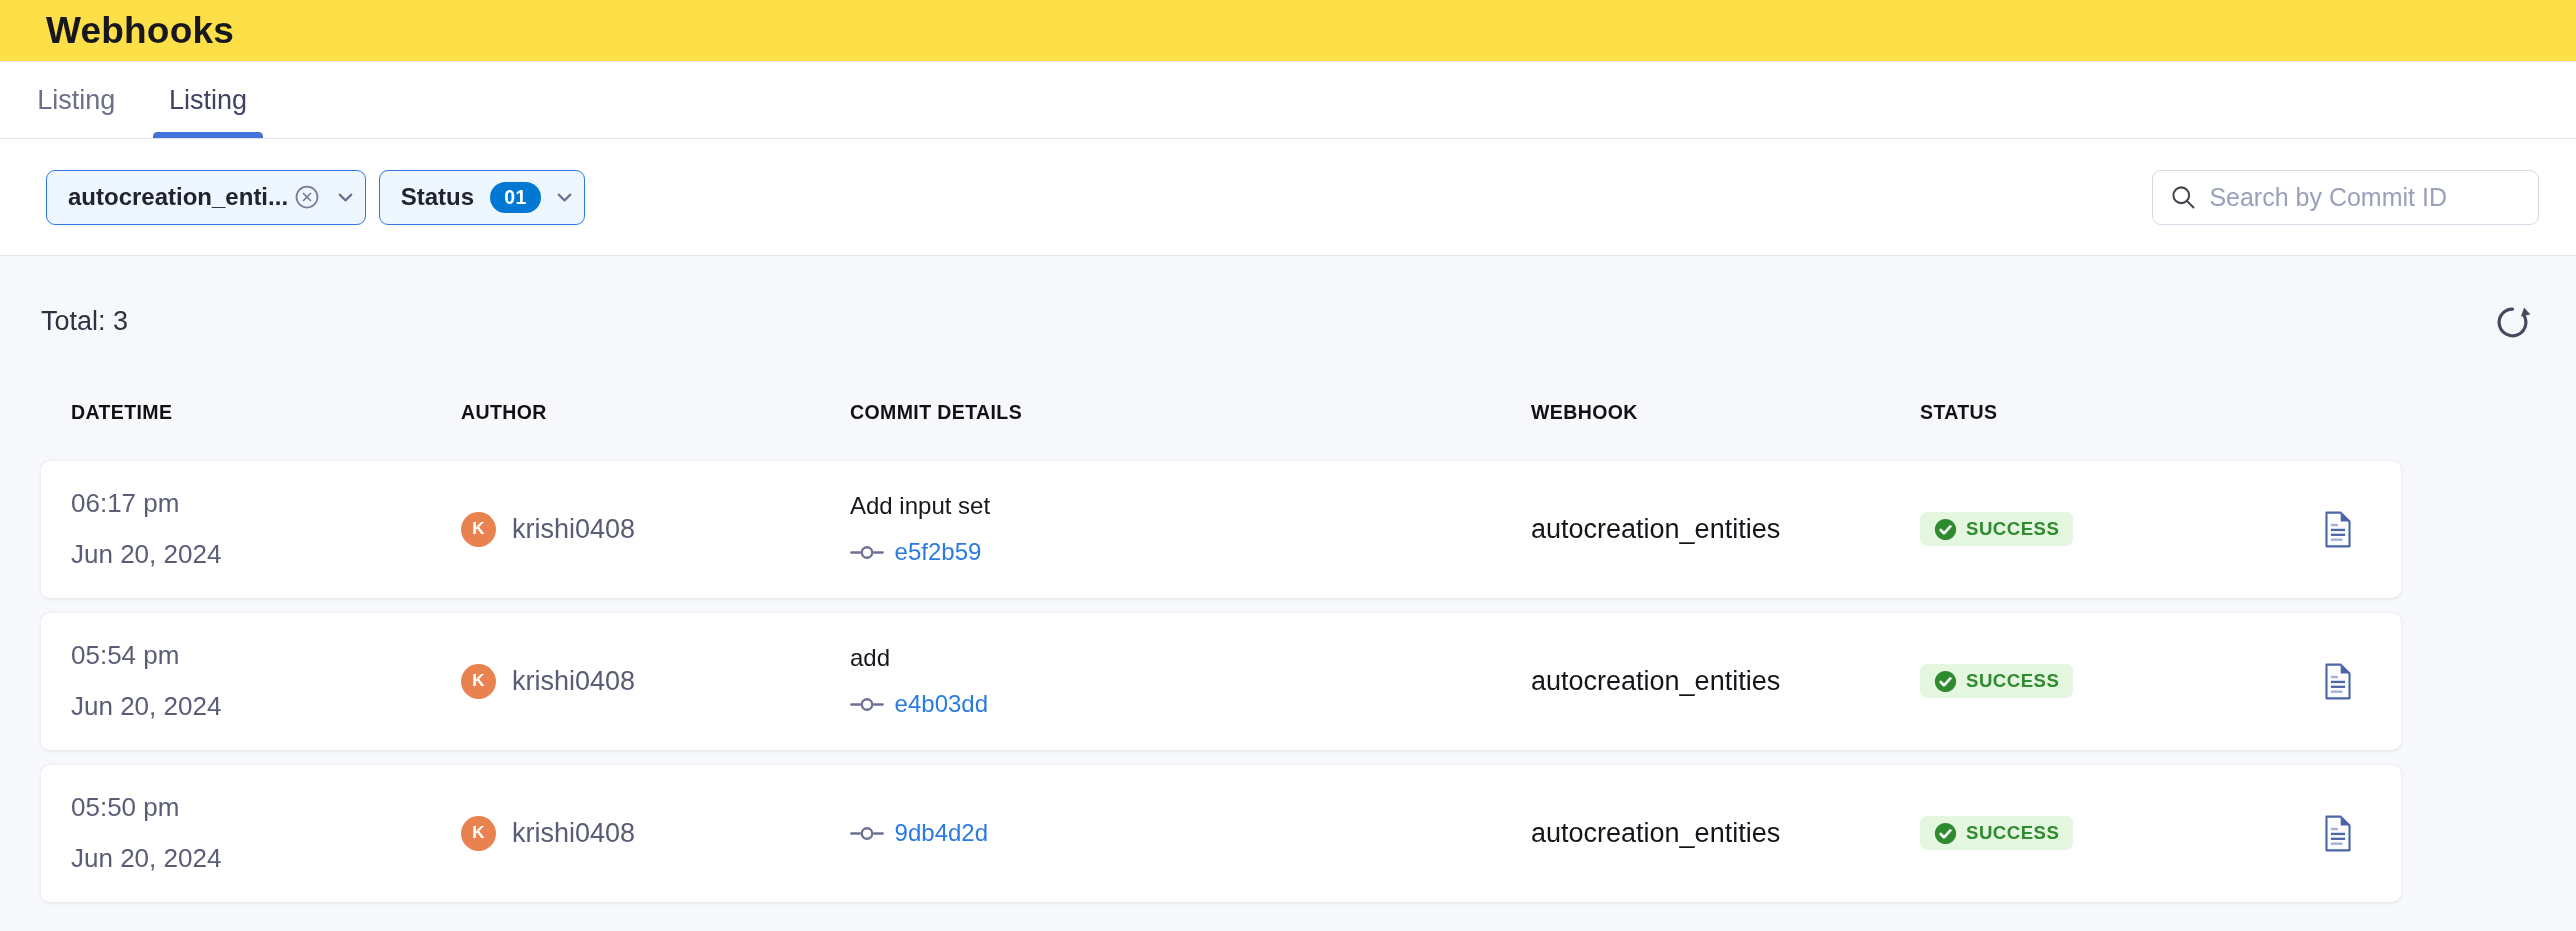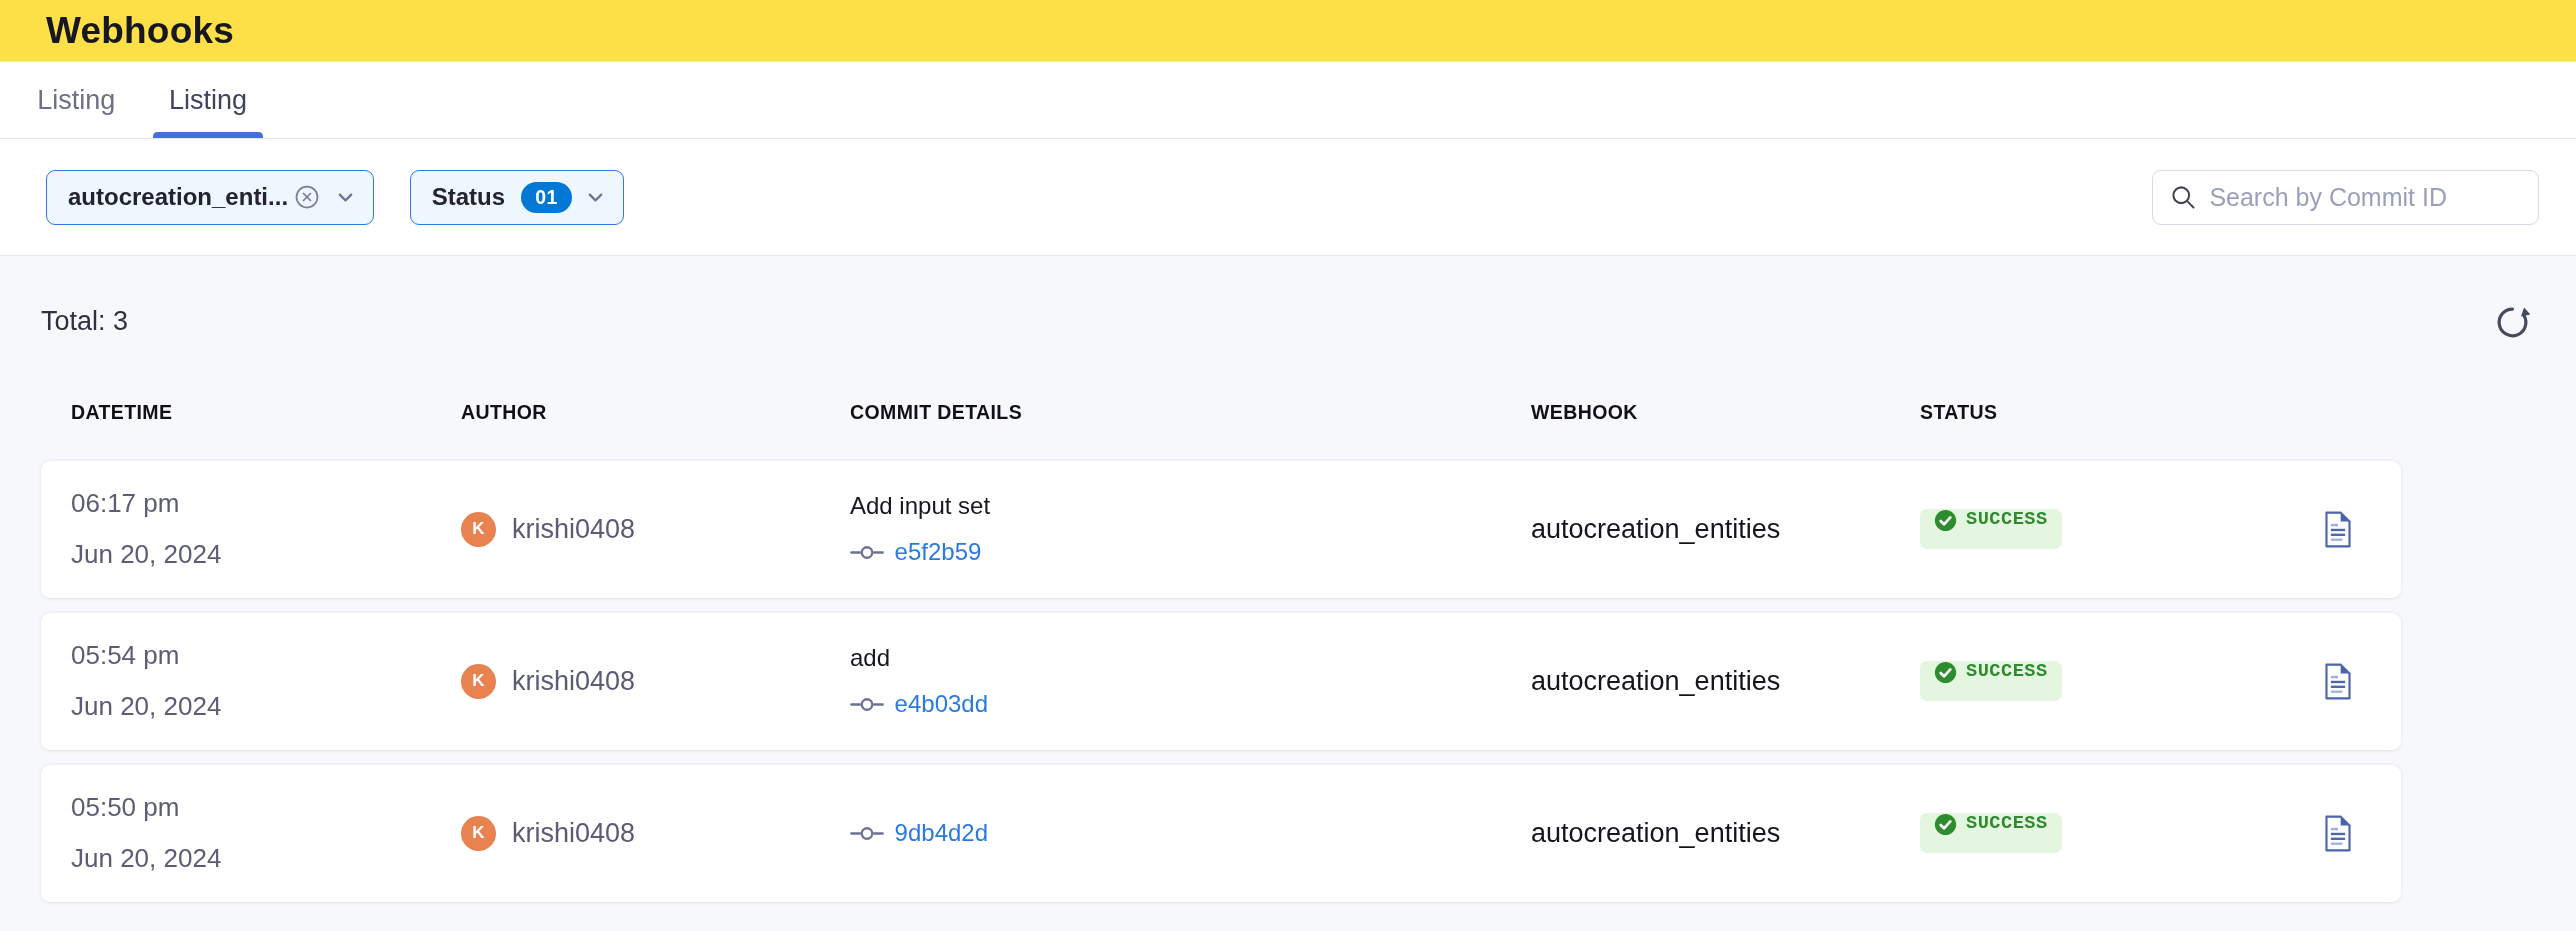--- a/index.html
+++ b/index.html
@@ -33,21 +33,21 @@
   }
 
   
   .filter-bar {
     height:117px; flex:0 0 auto; display:flex; align-items:center;
     padding:0 37px 0 46px; background:#ffffff; border-bottom:1.8px solid #e5e5ef;
   }
   .chip {
     display:inline-flex; align-items:center; height:55px;
     border:1.8px solid #2f7ae0; background:#eef6fe; border-radius:9px;
-    padding:0 16px 0 21px; margin-right:36px; cursor:pointer;
+    padding:0 8px 0 21px; margin-right:13px; cursor:pointer;
   }
   .chip-label { font-size:24px; font-weight:600; color:#22232e; white-space:nowrap; }
   .chip .icon-btn { display:inline-flex; margin-left:5.3px; }
   .chip .chev { display:inline-flex; margin-left:12.4px; }
   .count-pill {
     display:inline-flex; align-items:center; justify-content:center;
     min-width:51px; height:31px; border-radius:16px; background:#0278d5;
     color:#ffffff; font-size:19.5px; font-weight:700; margin-left:16px; letter-spacing:0.4px;
   }
   .search-box {
@@ -95,24 +95,23 @@
     color:#ffffff; font-size:17px; font-weight:700;
     display:flex; align-items:center; justify-content:center;
   }
   .author-name { font-size:27px; color:#595c73; }
   .cell-commit { display:flex; flex-direction:column; gap:18px; }
   .commit-msg { font-size:24px; color:#17171e; }
   .commit-link-row { display:flex; align-items:center; gap:10.6px; }
   .commit-id { font-size:24px; color:#2a7ae2; cursor:pointer; text-decoration:none; }
   .cell-webhook { font-size:27px; color:#15151c; }
   .status-badge {
-    display:inline-flex; align-items:flex-start; gap:9px;
-    background:#e4f6df; border-radius:7px; height:40px; padding:0 14px;
+    display:inline-flex; align-items:center; gap:9px;
+    background:#e4f6df; border-radius:7px; height:34px; padding:0 14px;
     width:max-content;
-    font-family:Liberation Mono, monospace;
   }
   .status-text { font-size:18.6px; font-weight:700; color:#2e8b2e; letter-spacing:0.5px; }
   .cell-payload { display:flex; justify-content:center; }
   .payload-btn { cursor:pointer; display:flex; }
 </style>
 </head>
 <body>
 
 <div class="page">
 

